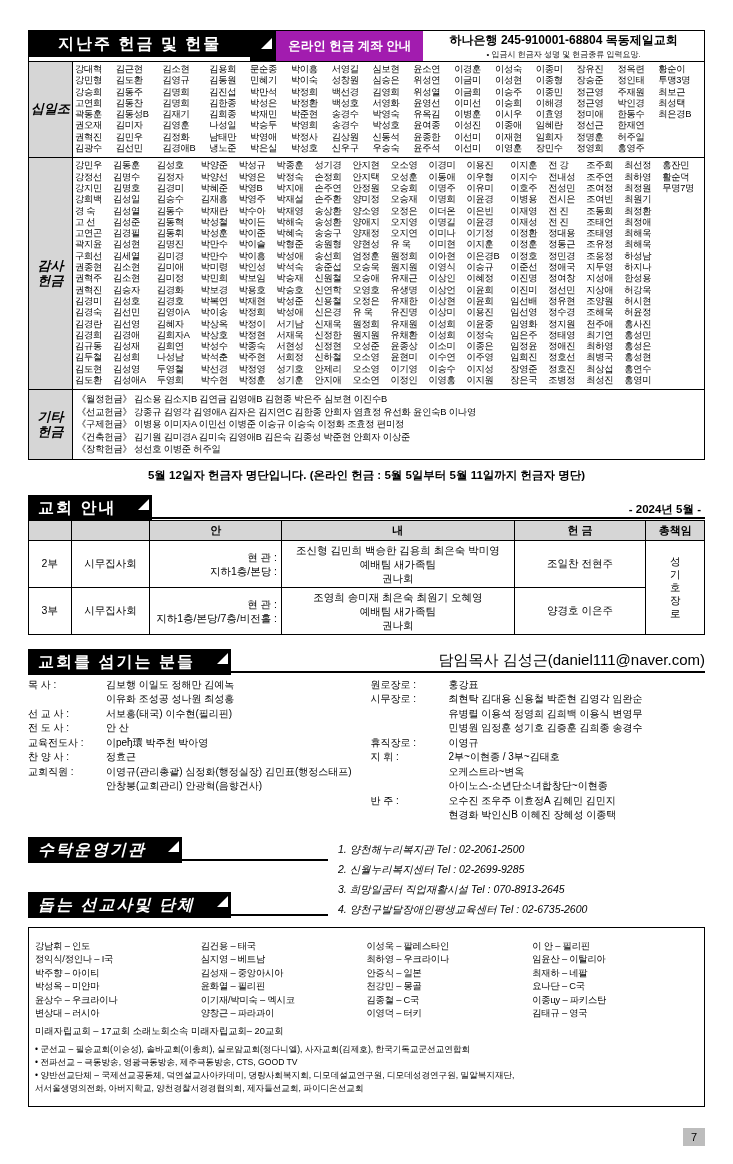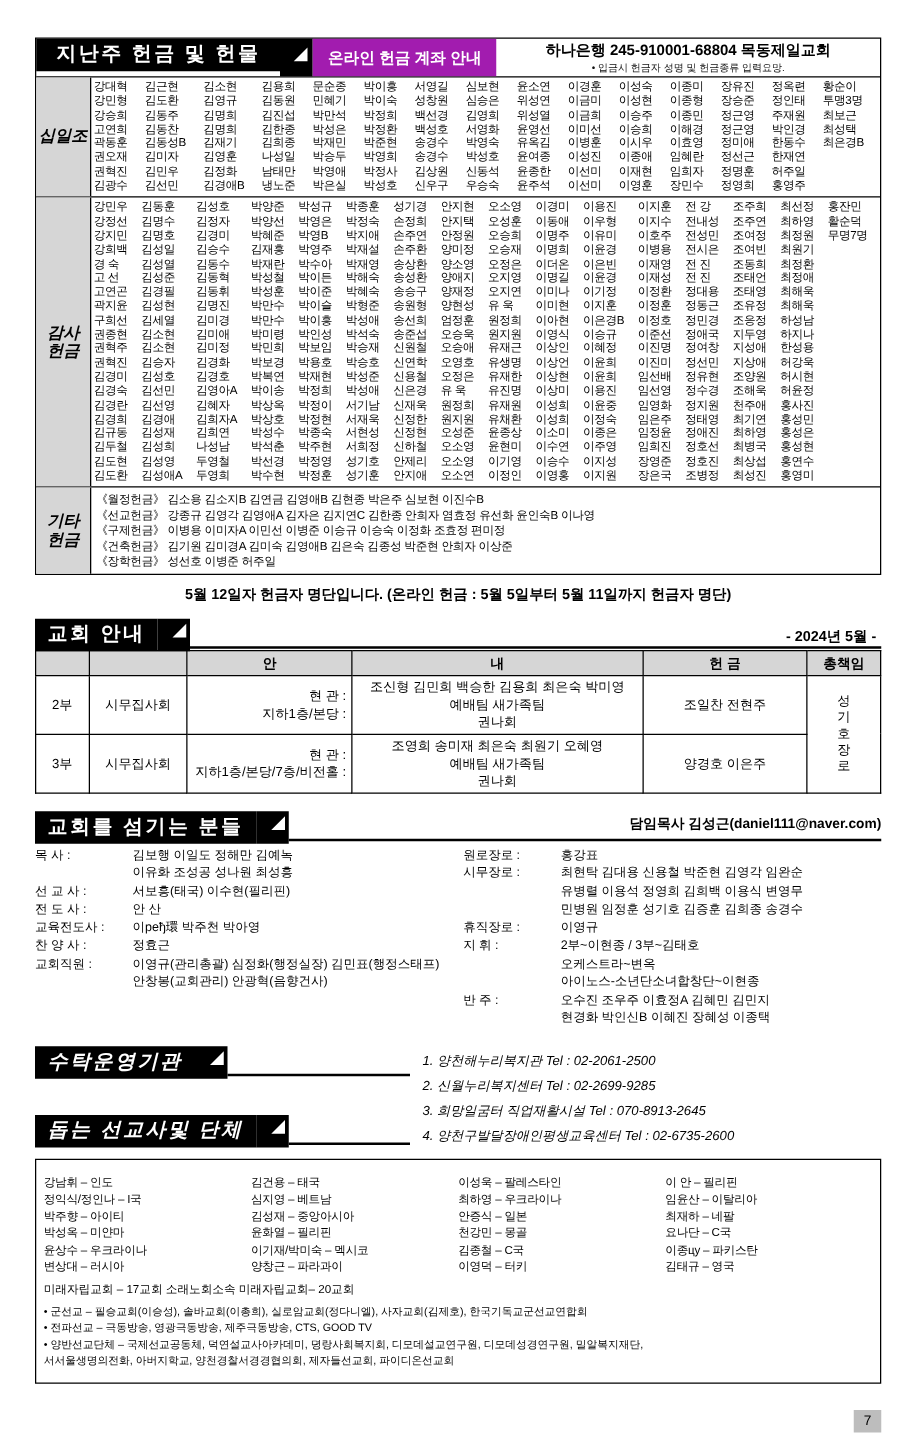--- a/index.html
+++ b/index.html
@@ -87,21 +87,21 @@
   .info-table th, .info-table td {
     border:1px solid #000; font-size:10.5px; padding:2px 3px; text-align:center;
     vertical-align:middle;
   }
   .info-table th { background:#d6d6d6; font-weight:bold; font-size:11px; }
   .yearmon { text-align:right; font-size:11.5px; font-weight:bold; margin:-22px 4px 3px 0; }
   .svc-detail { font-size:10px; line-height:14px; text-align:left; }
   .vert { font-size:11px; line-height:13px; letter-spacing:0; }
 
   
-  .pastor { position:absolute; right:0; top:2px; font-size:11px; font-weight:bold;margin-left:36px; }
+  .pastor { position:absolute; right:0; top:2px; font-size:15px; font-weight:normal;margin-left:36px; }
   .serv-box { display:flex; gap:8px; font-size:10px; line-height:14.5px; }
   .serv-col { flex:1; }
   .serv-col.right { border-left:none; }
   .serv-row { display:flex; }
   .serv-key { width:78px; min-width:78px; white-space:nowrap; }
   .serv-val { flex:1; }
 
   
   .two-col { display:flex; gap:10px; align-items:flex-start;font-style:italic; }
   .agency-list { font-size:10.5px; line-height:20px; padding-top:2px; }
@@ -120,21 +120,21 @@
   }
   .spacer14 { height:14px; }
 </style>
 </head>
 <body>
 
 <div class="page">
 
   <div class="offer-wrap">
     <div class="offer-topbar">
-      <div class="sec-title" style="height:26px;padding:2px 16px;">지난주 헌금 및 헌물</div>
+      <div class="sec-title" style="height:26px;padding:2px 29px;">지난주 헌금 및 헌물</div>
       <div style="width:26px;background:#000;position:relative;">
         <span style="position:absolute;right:4px;top:7px;width:0;height:0;border-left:11px solid transparent;border-bottom:11px solid #fff;display:block;"></span>
       </div>
       <div class="lab">온라인 헌금 계좌 안내</div>
       <div class="acct">
         <div class="l1">하나은행 245-910001-68804 목동제일교회</div>
         <div class="l2">• 입금시 헌금자 성명 및 헌금종류 입력요망.</div>
       </div>
     </div>
 

